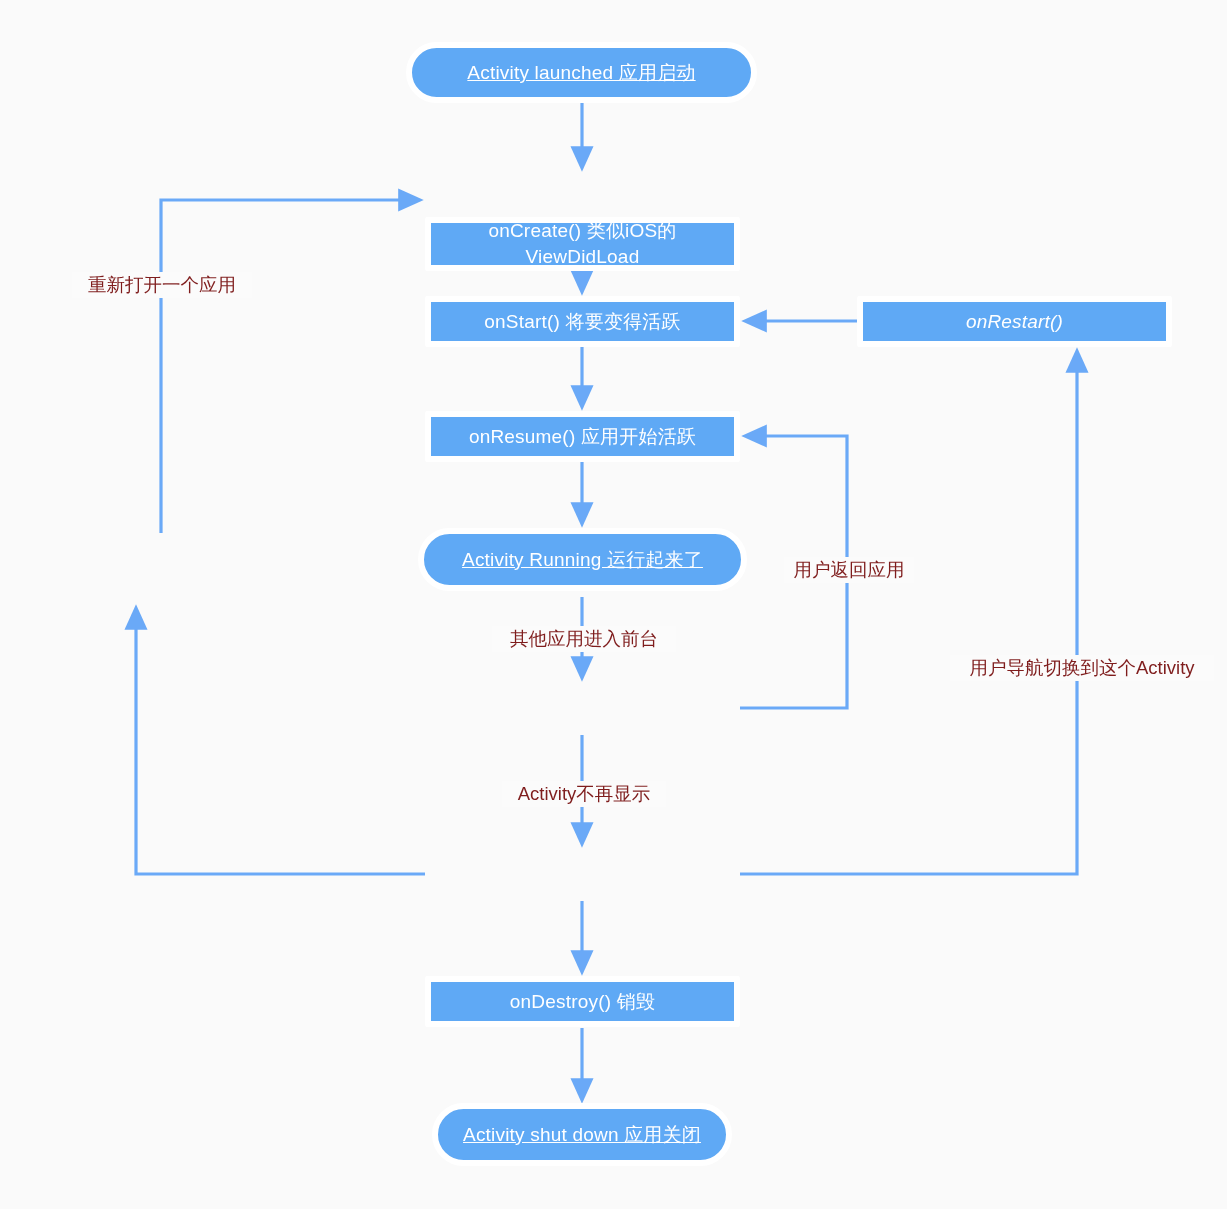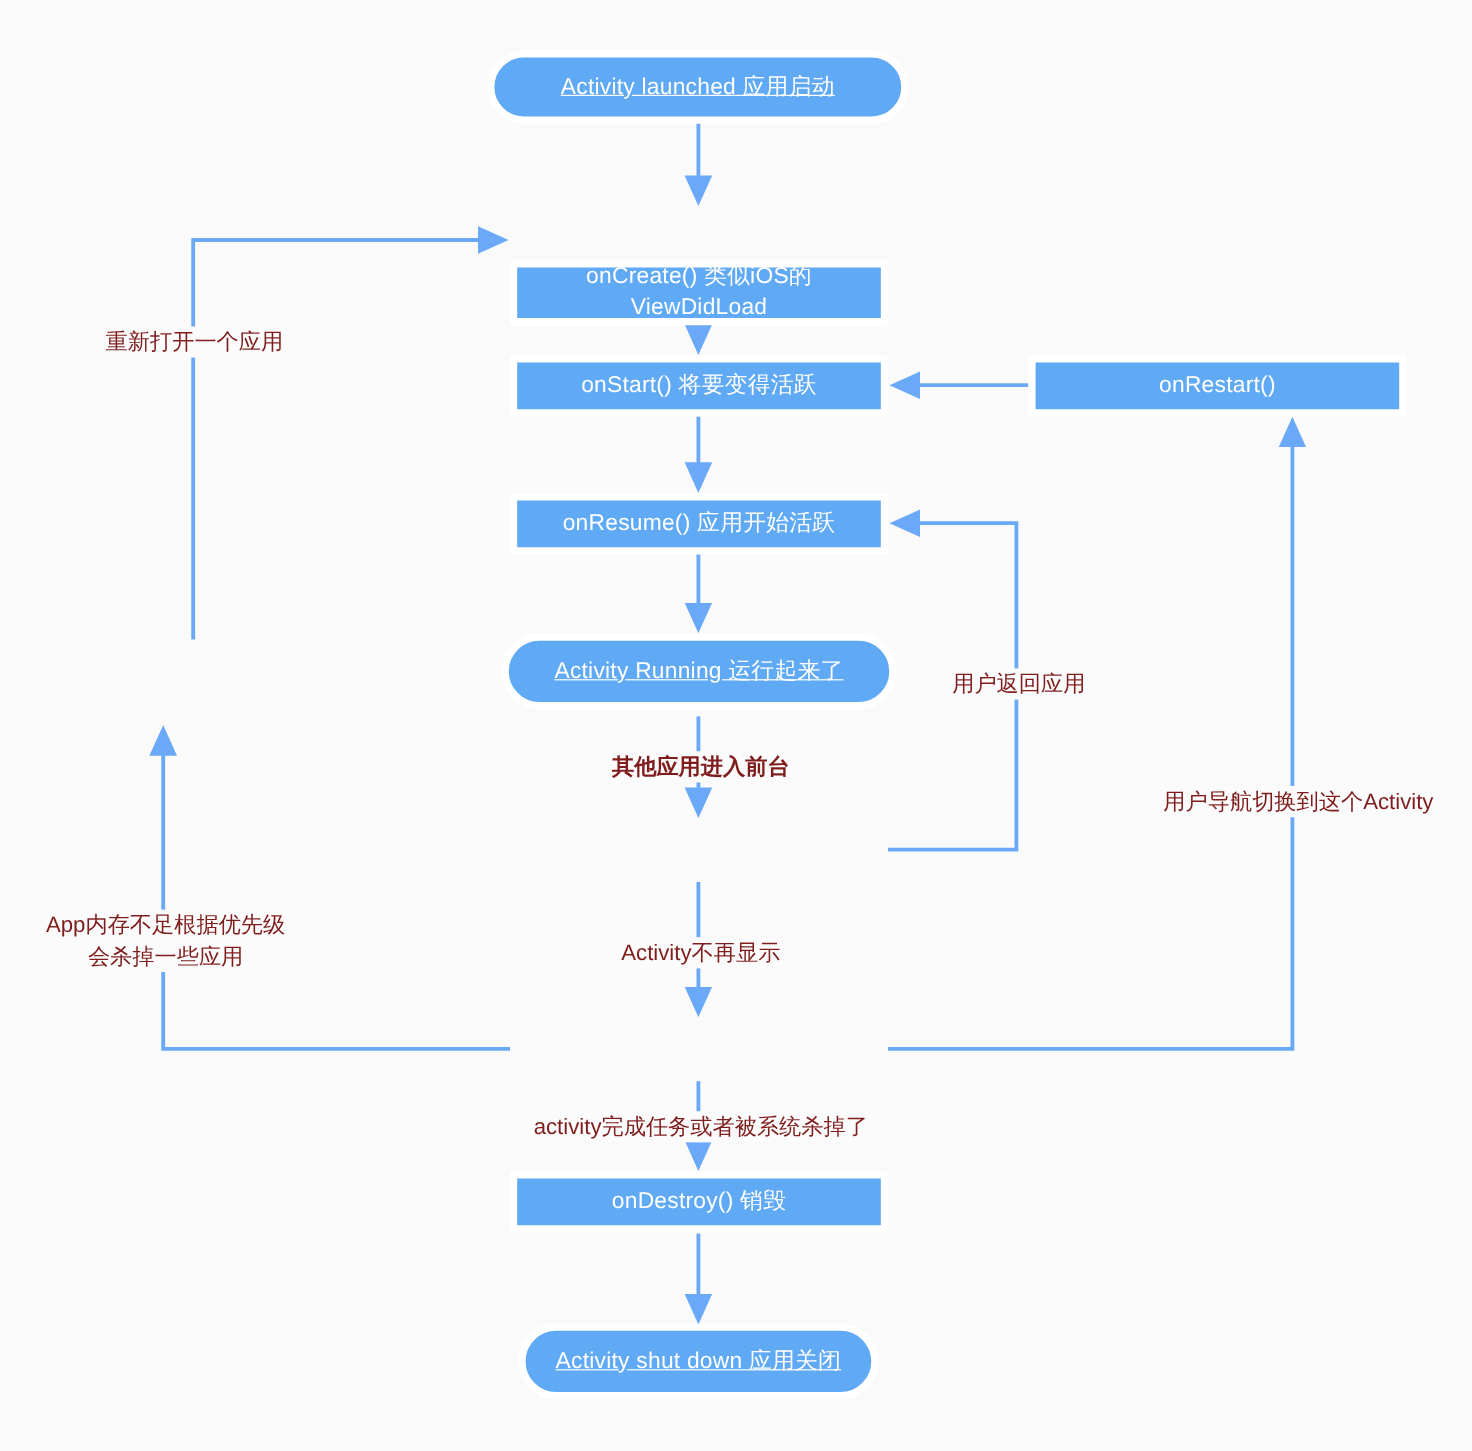--- a/index.html
+++ b/index.html
@@ -108,21 +108,21 @@
 
   <div class="node rect" style="left:425px; top:173px; width:315px; height:54px;margin-top:44px;">
     <span>onCreate() 类似iOS的
 ViewDidLoad</span>
   </div>
 
   <div class="node rect" style="left:425px; top:296px; width:315px; height:51px;">
     <span>onStart() 将要变得活跃</span>
   </div>
 
-  <div class="node rect" style="left:857px; top:296px; width:315px; height:51px;">
+  <div class="node rect" style="left:857px; top:296px; width:315px; height:51px;font-style:italic;">
     <span>onRestart()</span>
   </div>
 
   <div class="node rect" style="left:425px; top:411px; width:315px; height:51px;">
     <span>onResume() 应用开始活跃</span>
   </div>
 
   <div class="node rounded" style="left:418px; top:528px; width:329px; height:63px;">
     <span>Activity Running 运行起来了</span>
   </div>
@@ -137,22 +137,19 @@
   <div class="node rounded" style="left:432px; top:1103px; width:300px; height:63px;">
     <span>Activity shut down 应用关闭</span>
   </div>
 
   <div class="edge-label" style="left:72px; top:272px; width:176px;">重新打开一个应用</div>
 
   <div class="edge-label" style="left:784px; top:557px; width:126px;">用户返回应用</div>
 
   <div class="edge-label" style="left:950px; top:655px; width:260px;">用户导航切换到这个Activity</div>
 
-  <div class="edge-label" style="left:492px; top:626px; width:180px;font-weight:bold;">其他应用进入前台</div>
+  <div class="edge-label" style="left:492px; top:626px; width:180px;">其他应用进入前台</div>
 
-  <div class="edge-label" style="left:22px; top:758px; width:228px;">App内存不足根据优先级
-会杀掉一些应用</div>
 
   <div class="edge-label" style="left:502px; top:781px; width:160px;">Activity不再显示</div>
 
-  <div class="edge-label" style="left:420px; top:926px; width:324px;">activity完成任务或者被系统杀掉了</div>
 
 </div>
 
 </body></html>

